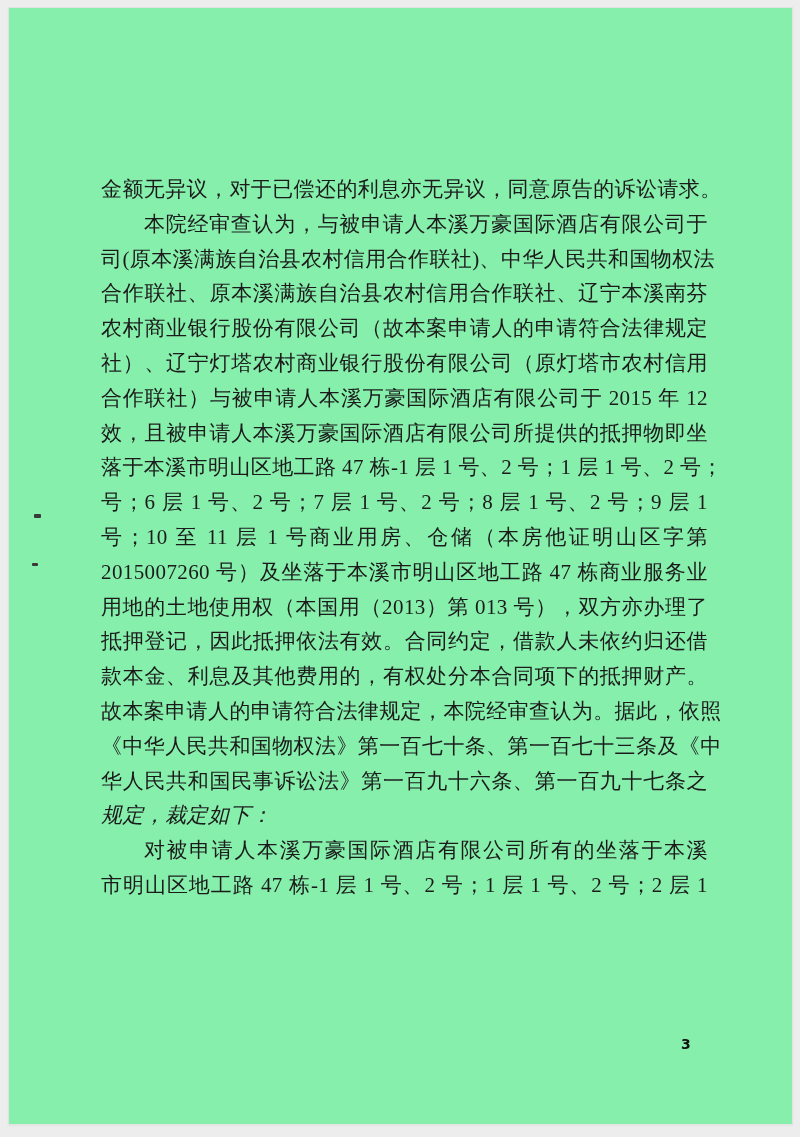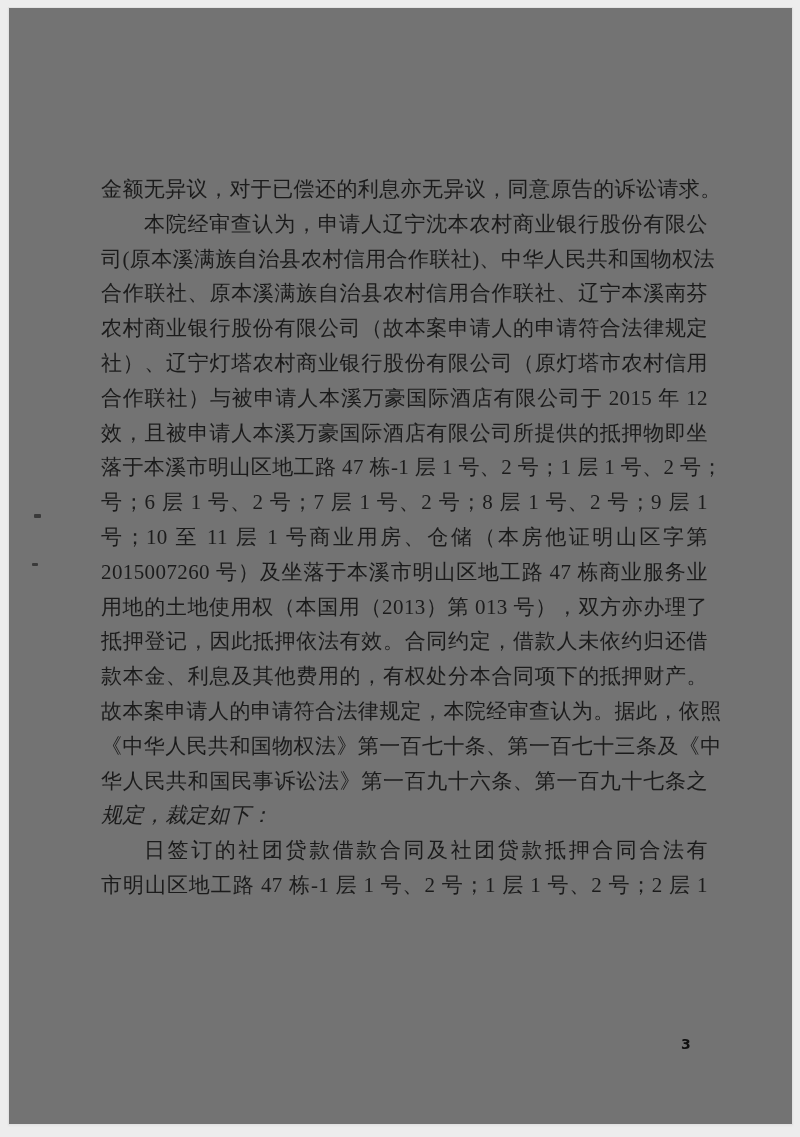--- a/index.html
+++ b/index.html
@@ -11,21 +11,21 @@
   }
   .canvas {
     position: relative;
     width: 800px; height: 1137px;
     background: #ededed;
   }
   .page {
     position: absolute;
     left: 8px; top: 7px;
     width: 785px; height: 1118px;
-    background: #737373;
+    background: #86efac;
     border: 1px solid #e2e2e2;
     box-shadow: 0 1px 2px rgba(0,0,0,0.04);
   }
   .textblock {
     position: absolute;
     left: 92px; top: 164px;
     width: 607px;
   }
   .line {
     font-size: 21px;
@@ -60,39 +60,39 @@
   .scan-mark.mark1 { left: 25px; top: 506px; width: 7px; height: 4px; }
   .scan-mark.mark2 { left: 23px; top: 555px; width: 6px; height: 3px; }
 </style>
 </head>
 <body>
 
 <div class="canvas">
   <div class="page">
     <div class="textblock">
       <p class="line">金额无异议，对于已偿还的利息亦无异议，同意原告的诉讼请求。</p>
-      <p class="line indent">本院经审查认为，申请人辽宁沈本农村商业银行股份有限公</p>
+      <p class="line indent">本院经审查认为，与被申请人本溪万豪国际酒店有限公司于</p>
       <p class="line">司(原本溪满族自治县农村信用合作联社)、中华人民共和国物权法</p>
       <p class="line">合作联社、原本溪满族自治县农村信用合作联社、辽宁本溪南芬</p>
       <p class="line">农村商业银行股份有限公司（故本案申请人的申请符合法律规定</p>
       <p class="line">社）、辽宁灯塔农村商业银行股份有限公司（原灯塔市农村信用</p>
       <p class="line">合作联社）与被申请人本溪万豪国际酒店有限公司于 2015 年 12</p>
       <p class="line">效，且被申请人本溪万豪国际酒店有限公司所提供的抵押物即坐</p>
       <p class="line">落于本溪市明山区地工路 47 栋-1 层 1 号、2 号；1 层 1 号、2 号；</p>
       <p class="line">号；6 层 1 号、2 号；7 层 1 号、2 号；8 层 1 号、2 号；9 层 1</p>
       <p class="line">号；10 至 11 层 1 号商业用房、仓储（本房他证明山区字第</p>
       <p class="line">2015007260 号）及坐落于本溪市明山区地工路 47 栋商业服务业</p>
       <p class="line">用地的土地使用权（本国用（2013）第 013 号），双方亦办理了</p>
       <p class="line">抵押登记，因此抵押依法有效。合同约定，借款人未依约归还借</p>
       <p class="line">款本金、利息及其他费用的，有权处分本合同项下的抵押财产。</p>
       <p class="line">故本案申请人的申请符合法律规定，本院经审查认为。据此，依照</p>
       <p class="line">《中华人民共和国物权法》第一百七十条、第一百七十三条及《中</p>
       <p class="line">华人民共和国民事诉讼法》第一百九十六条、第一百九十七条之</p>
       <p class="line short">规定，裁定如下：</p>
-      <p class="line indent">日签订的社团贷款借款合同及社团贷款抵押合同合法有</p>
+      <p class="line indent">对被申请人本溪万豪国际酒店有限公司所有的坐落于本溪</p>
       <p class="line">市明山区地工路 47 栋-1 层 1 号、2 号；1 层 1 号、2 号；2 层 1</p>
     </div>
 
     <div class="scan-mark mark1"></div>
     <div class="scan-mark mark2"></div>
 
     <div class="page-number">3</div>
   </div>
 </div>
 

